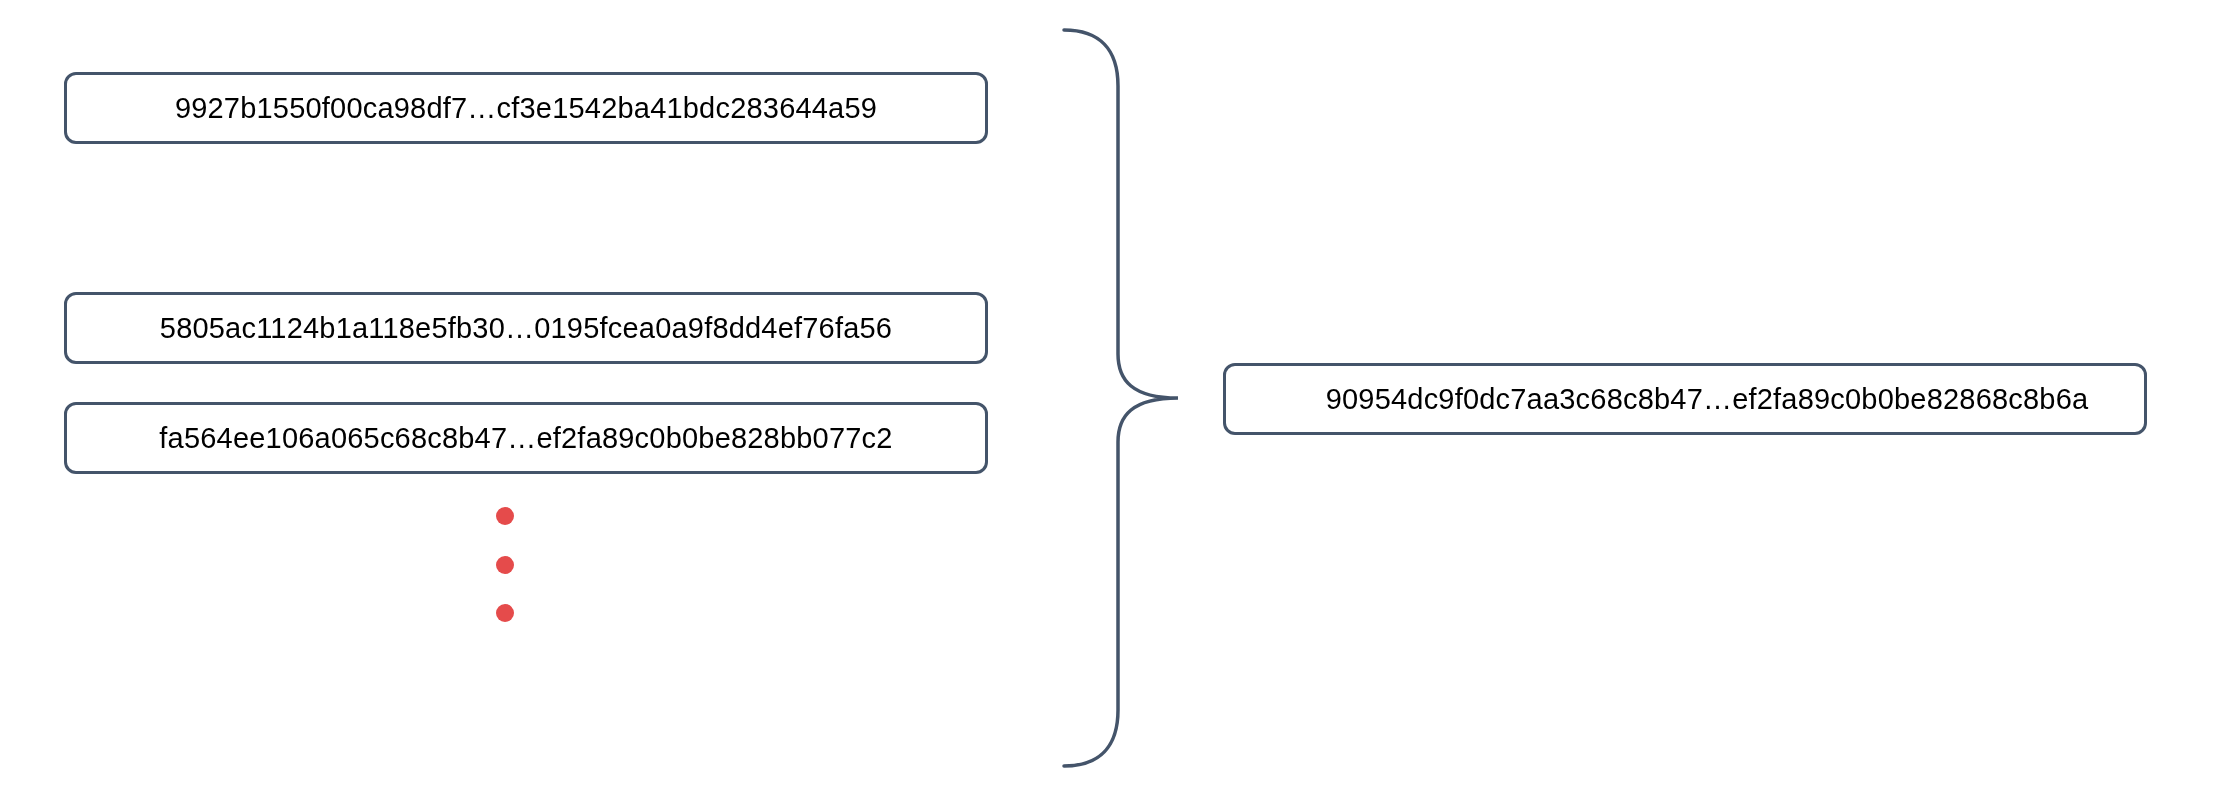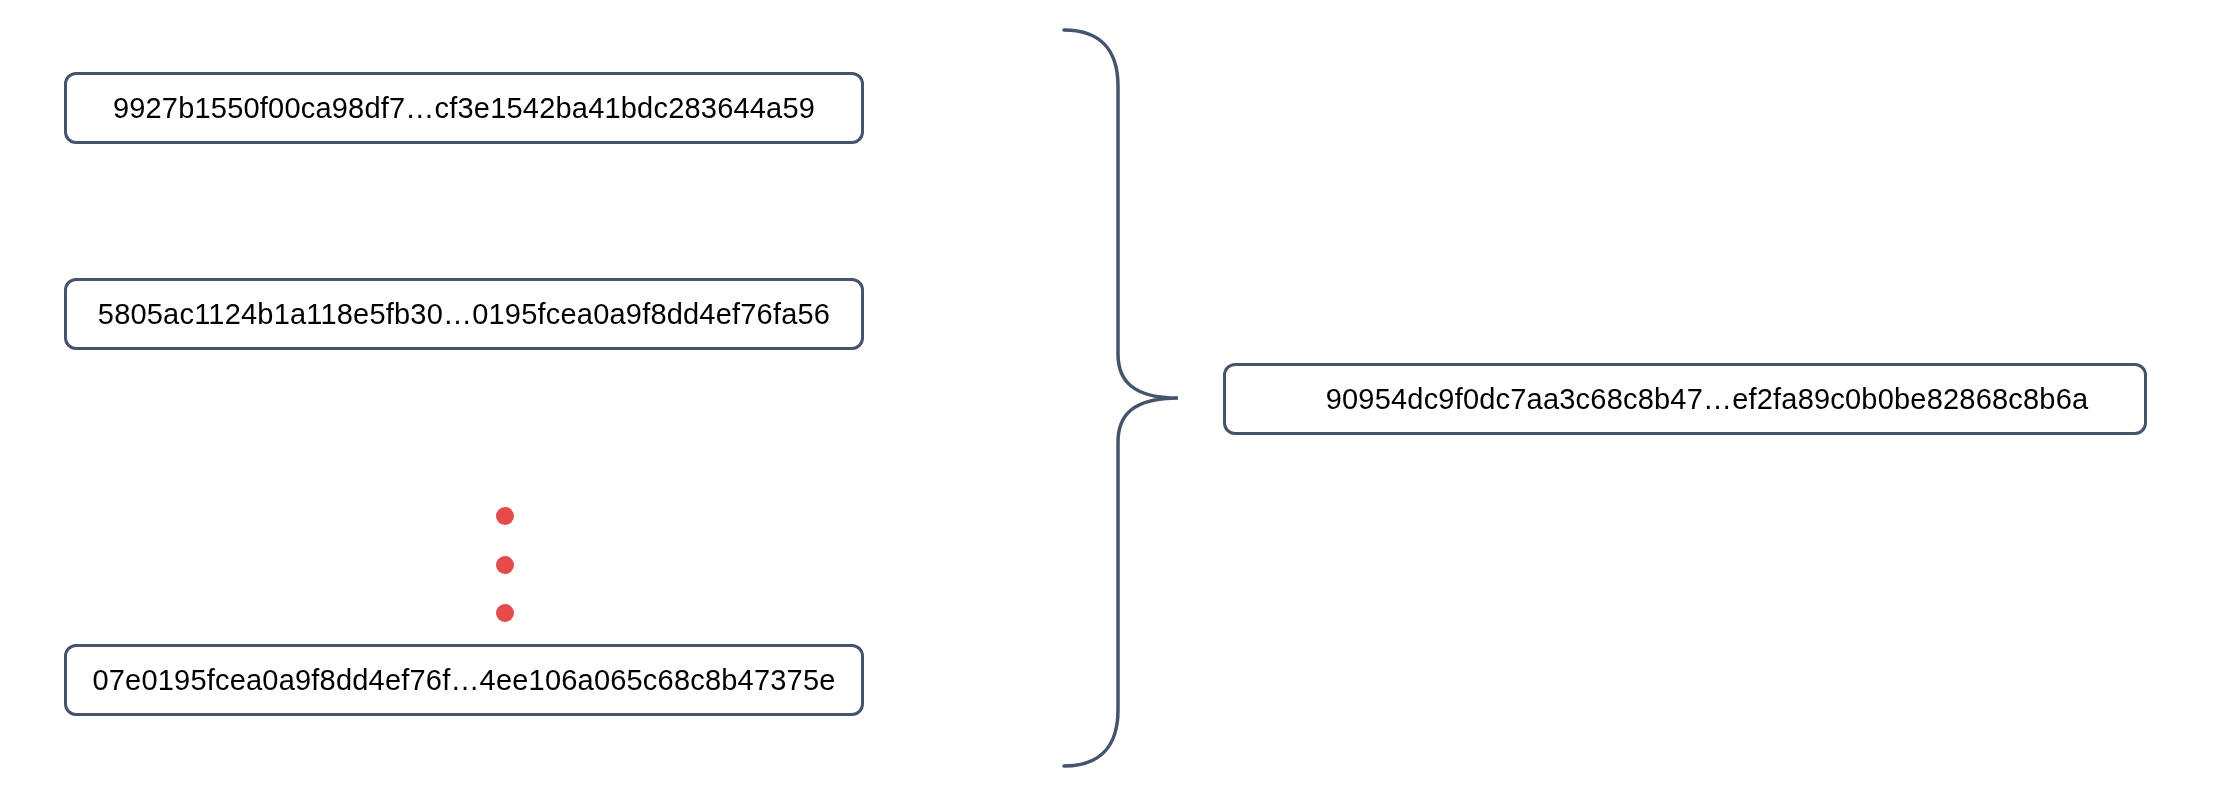--- a/index.html
+++ b/index.html
@@ -28,24 +28,24 @@
     display: flex;
     align-items: center;
     justify-content: center;
   }
   .hash-box .hash-text {
     font-size: 29px;
     color: var(--color-text);
     letter-spacing: 0.2px;
     white-space: nowrap;
   }
-  .left-box { left: 64px; width: 800px; }
+  .left-box { left: 64px; width: 924px; }
   .left-box-0 { top: 72px; }
   .left-box-1 { top: 182px; }
-  .left-box-2 { top: 278px; }
+  .left-box-2 { top: 292px; }
   .left-box-3 { top: 402px; }
   .left-box-4 { top: 644px; }
   .result-box { left: 1223px; top: 363px; width: 924px; padding-left: 44px; }
   .dots {
     position: absolute;
     left: 496px;
     top: 507px;
     width: 18px;
     height: 115px;
     display: flex;
@@ -80,30 +80,30 @@
 
   <div class="hash-box left-box left-box-0">
     <span class="hash-text">9927b1550f00ca98df7…cf3e1542ba41bdc283644a59</span>
   </div>
 
 
   <div class="hash-box left-box left-box-2">
     <span class="hash-text">5805ac1124b1a118e5fb30…0195fcea0a9f8dd4ef76fa56</span>
   </div>
 
+  <div class="hash-box left-box left-box-3">
+    <span class="hash-text">fa564ee106a065c68c8b47…ef2fa89c0b0be828bb077c2</span>
+  </div>
 
   <div class="dots">
     <span class="dot"></span>
     <span class="dot"></span>
     <span class="dot"></span>
   </div>
 
-  <div class="hash-box left-box left-box-4">
-    <span class="hash-text">07e0195fcea0a9f8dd4ef76f…4ee106a065c68c8b47375e</span>
-  </div>
 
   <svg class="brace" viewBox="0 0 140 748" aria-hidden="true">
     <path d="M 16 6
              C 52 6, 70 26, 70 62
              L 70 330
              C 70 356, 84 374, 130 374
              C 84 374, 70 392, 70 418
              L 70 686
              C 70 722, 52 742, 16 742"></path>
   </svg>

